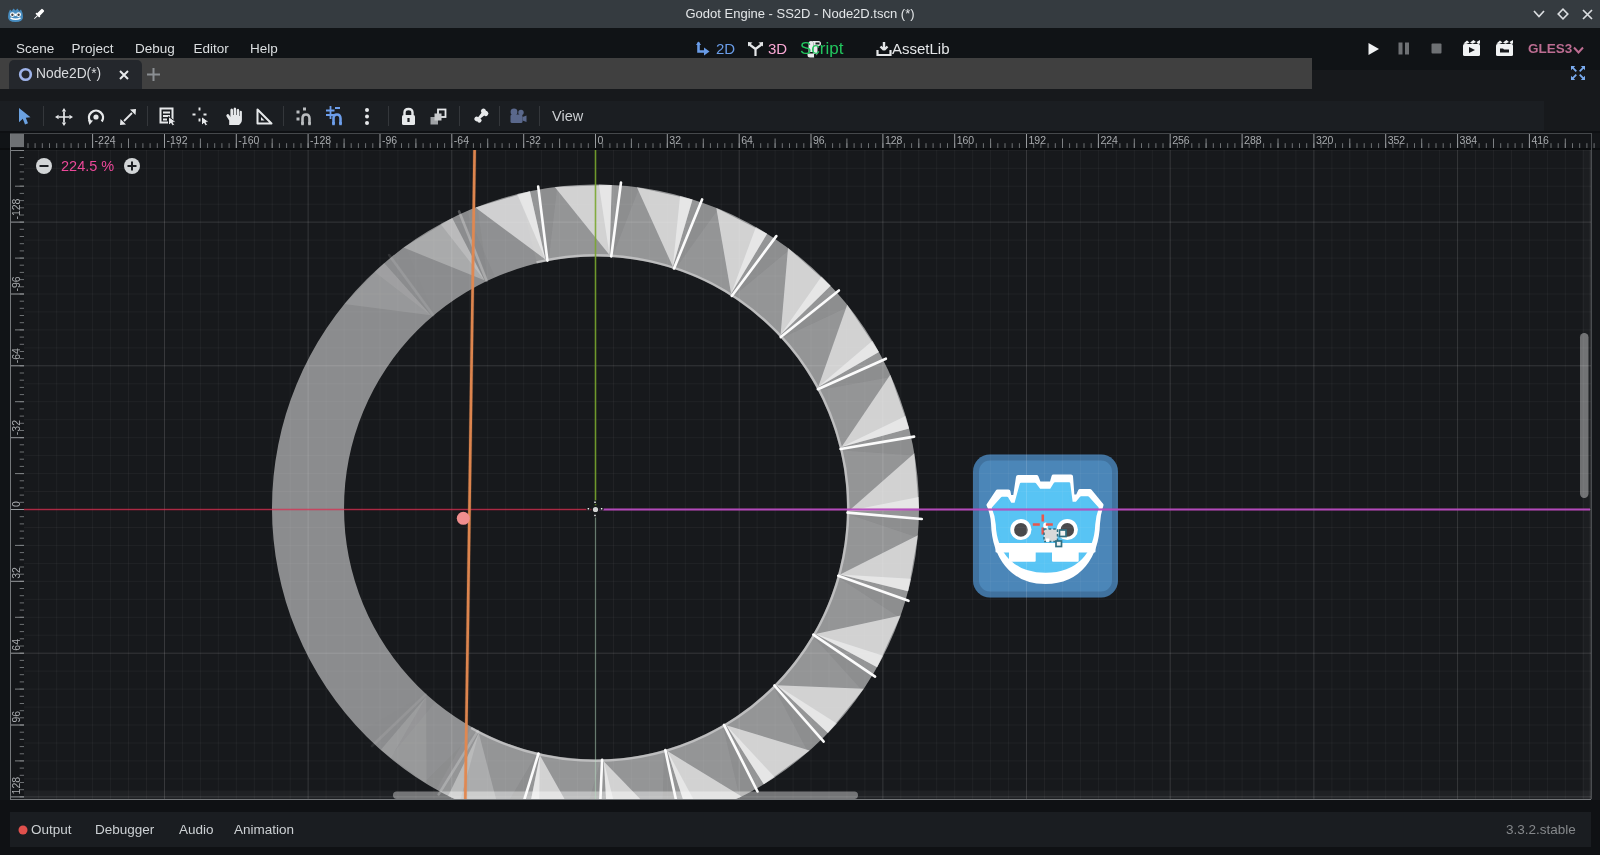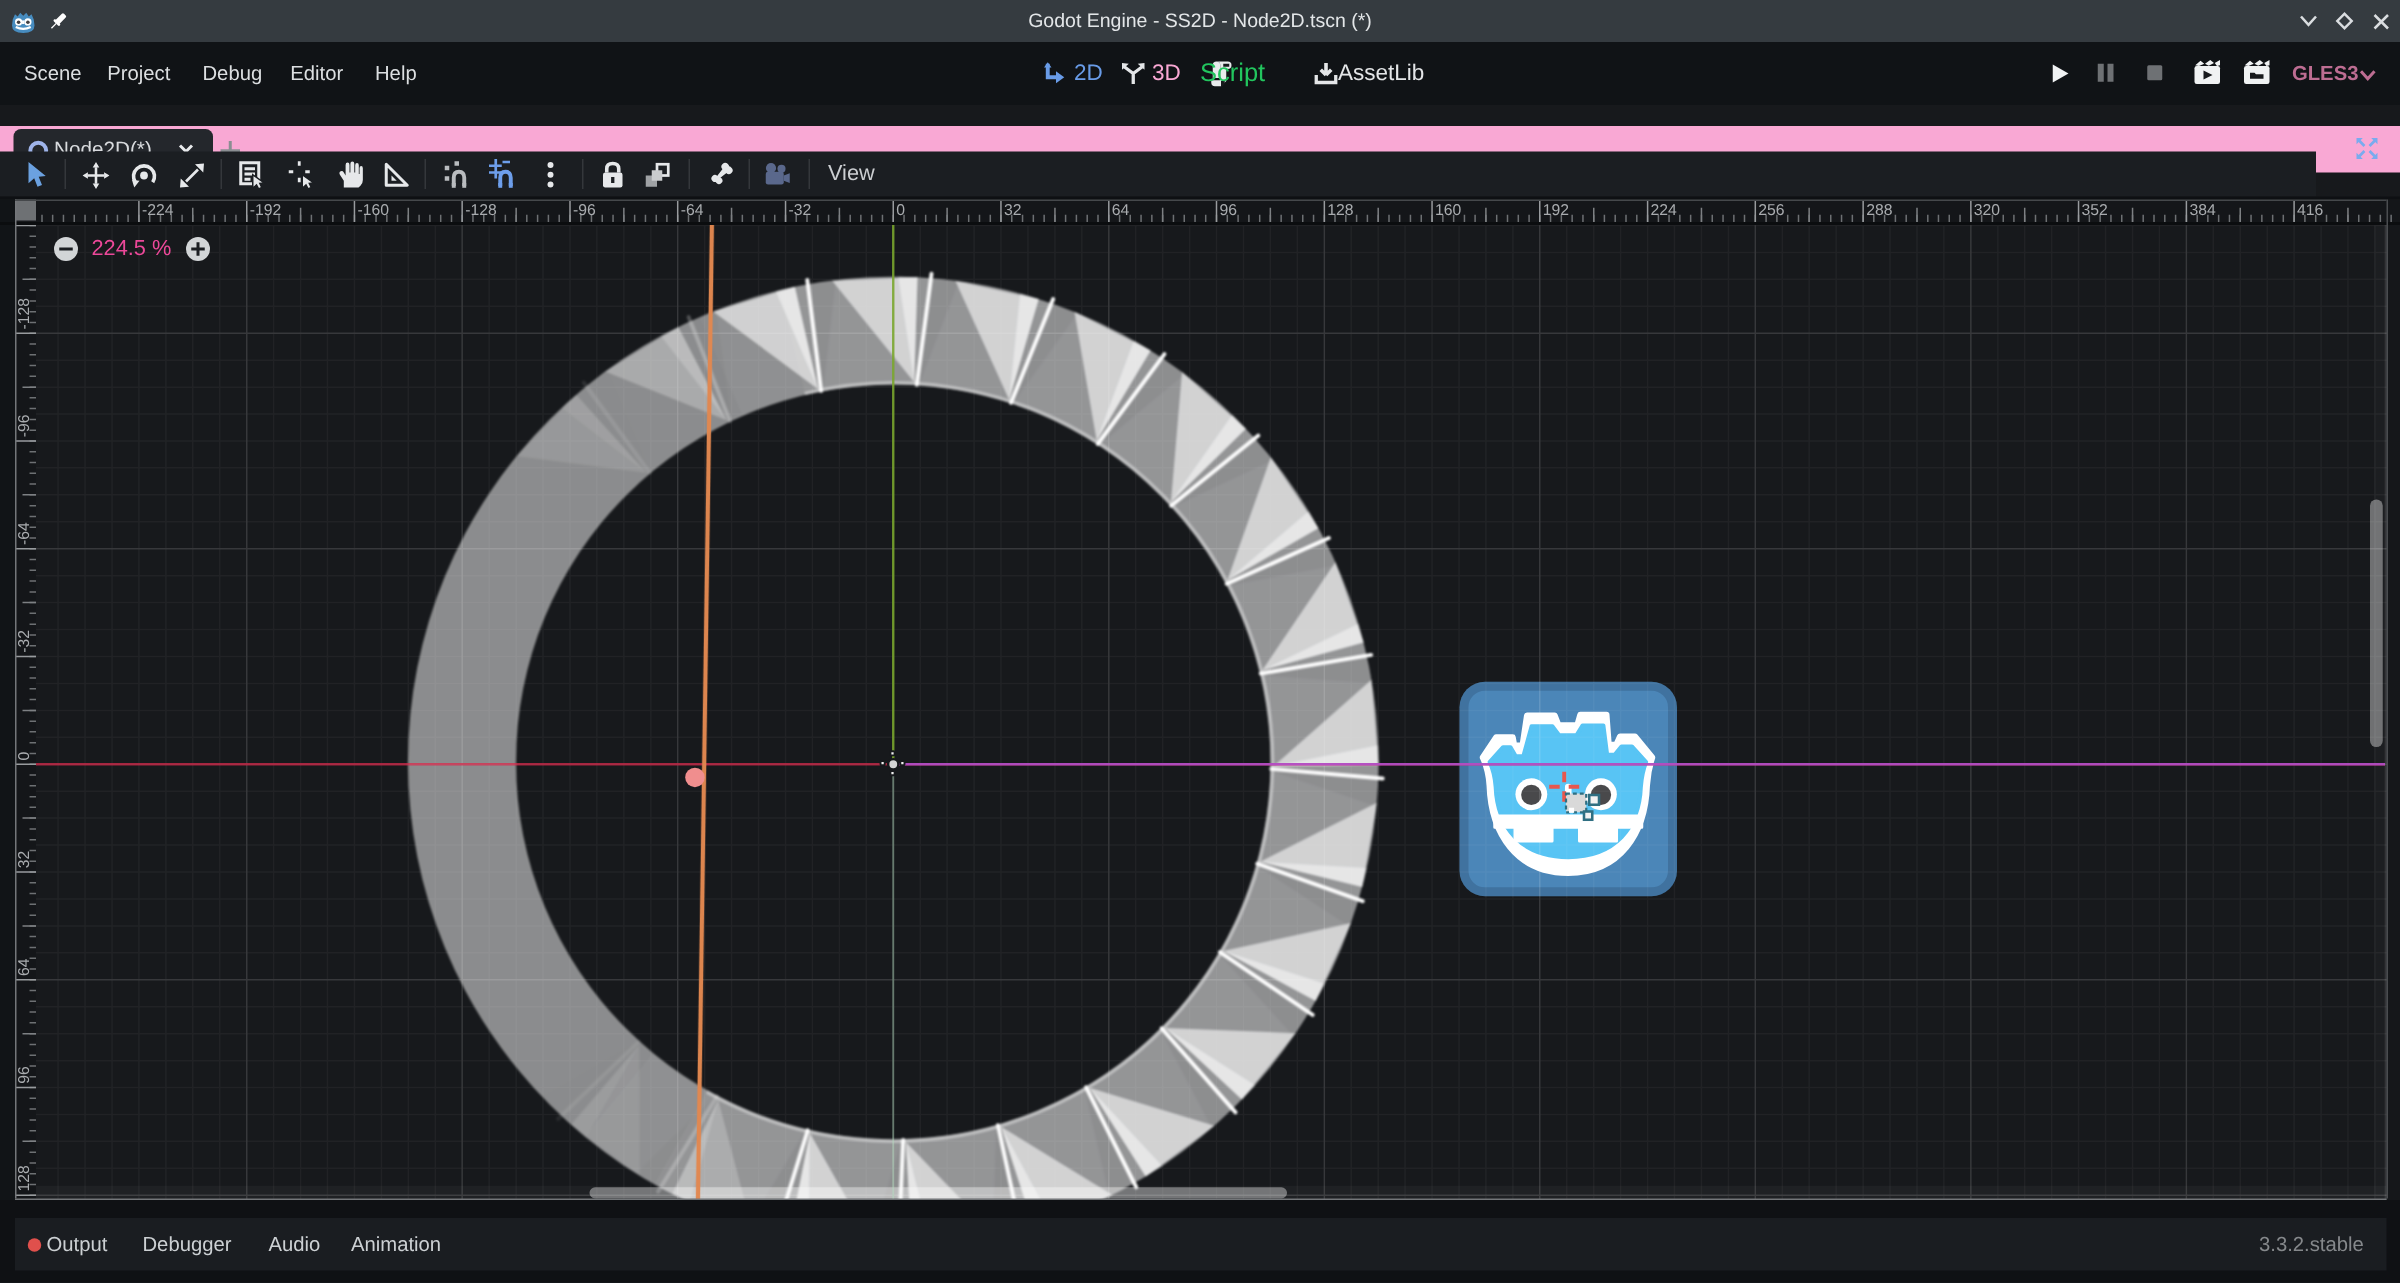--- a/index.html
+++ b/index.html
@@ -8,21 +8,21 @@
 #root { position:relative; width:1600px; height:855px; }
 .abs { position:absolute; }
 
 #titlebar { position:absolute; left:0; top:0; width:1600px; height:28px; background:#353b40; }
 #title { position:absolute; top:0; left:0; width:1600px; height:28px; line-height:28px;
   text-align:center; color:#e3e6e8; font-size:13px; }
 
 #menubar { position:absolute; left:0; top:28px; width:1600px; height:42px; background:#101316; }
 .menuitem { position:absolute; top:0; height:42px; line-height:42px; color:#dcdfe1; font-size:13.5px; }
 
-#tabbar { position:absolute; left:0; top:84px; width:1600px; height:31px; background:#f9a8d4; }
+#tabbar { position:absolute; left:0; top:58px; width:1312px; height:31px; background:#404040; }
 #tab { position:absolute; left:9px; top:2px; width:133px; height:29px; background:#24272c;
   border-radius:5px 5px 0 0; }
 #tabtext { position:absolute; left:27px; top:6px; color:#d9dbde; font-size:13.8px; }
 
 #toolbar { position:absolute; left:0; top:101px; width:1544px; height:30px; background:#1b1e22; }
 .sep { position:absolute; top:5px; width:1px; height:20px; background:#34373b; }
 
 #tstrip { position:absolute; left:0; top:131px; width:1600px; height:2px; background:#0e1013; }
 #corner { position:absolute; left:10px; top:133px; width:14px; height:14px; background:#6e7174; }
 #topruler { position:absolute; left:24px; top:133px; width:1576px; height:15px; background:#141619; }

